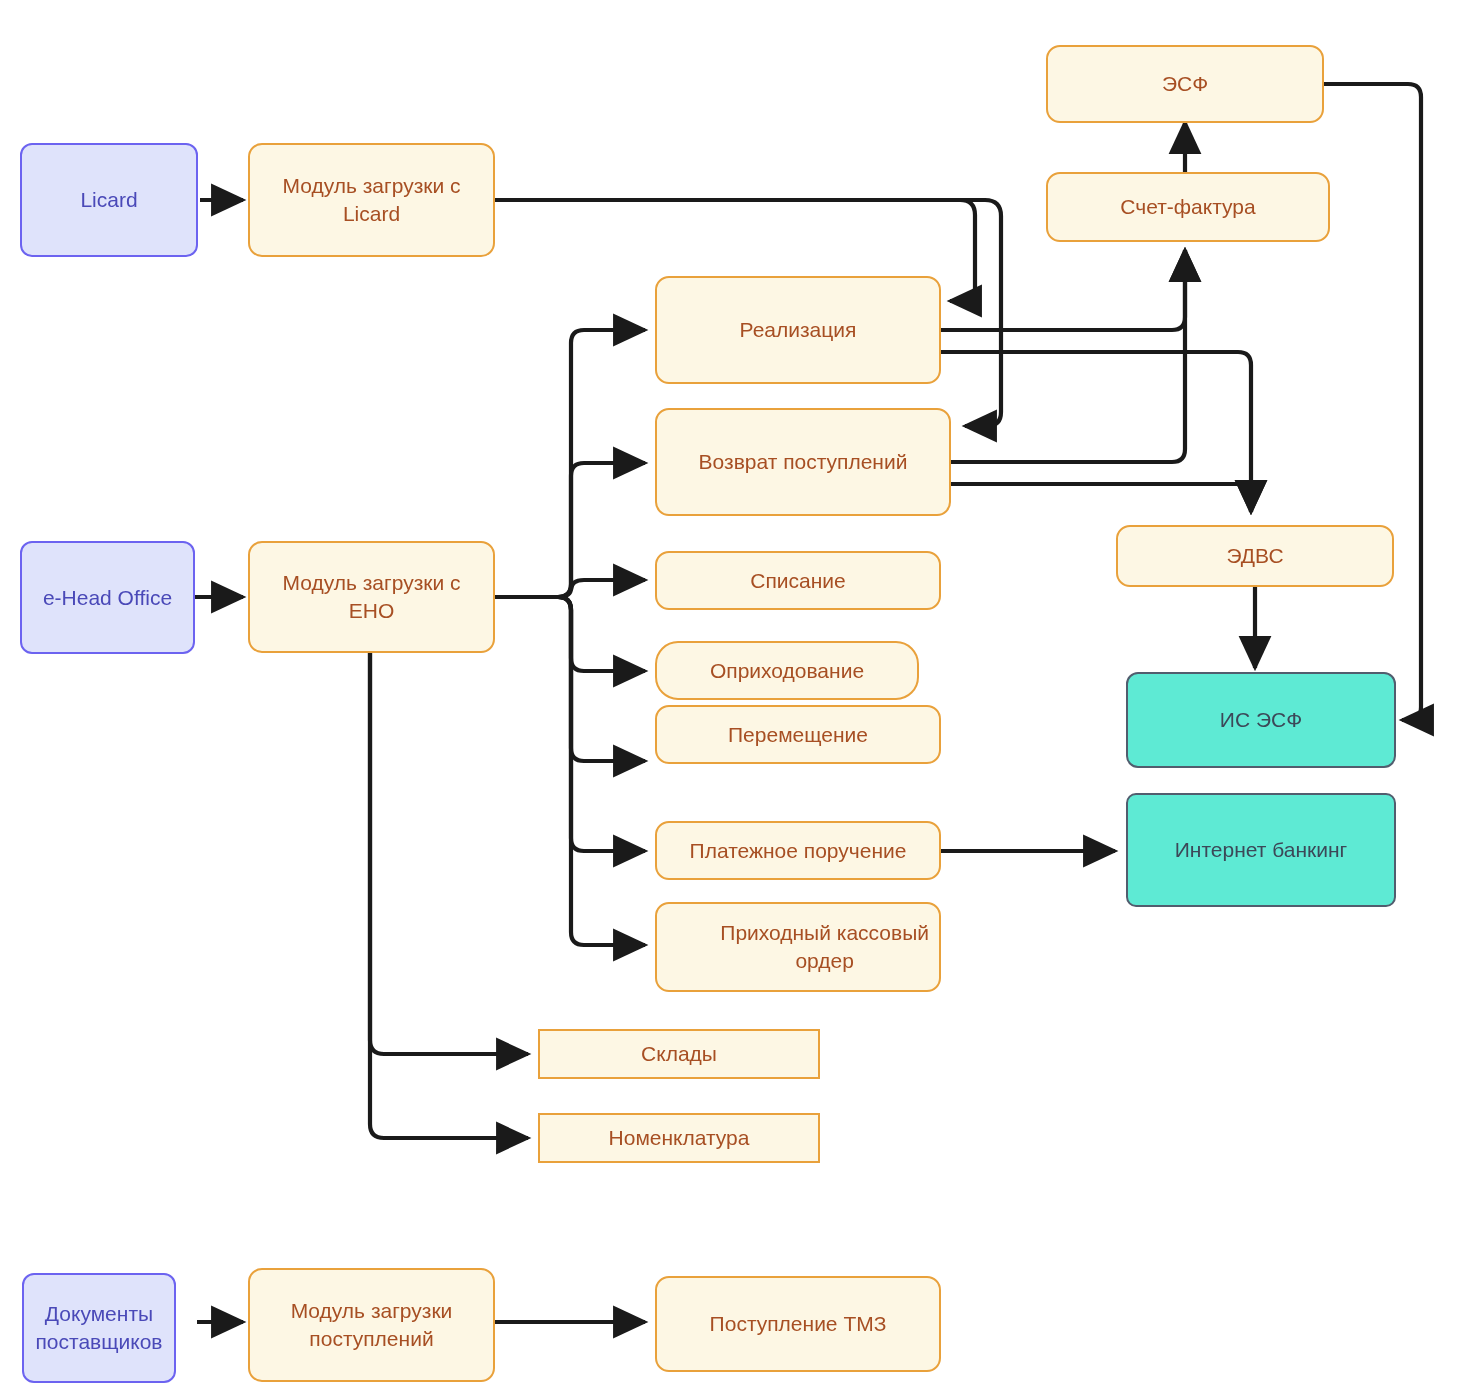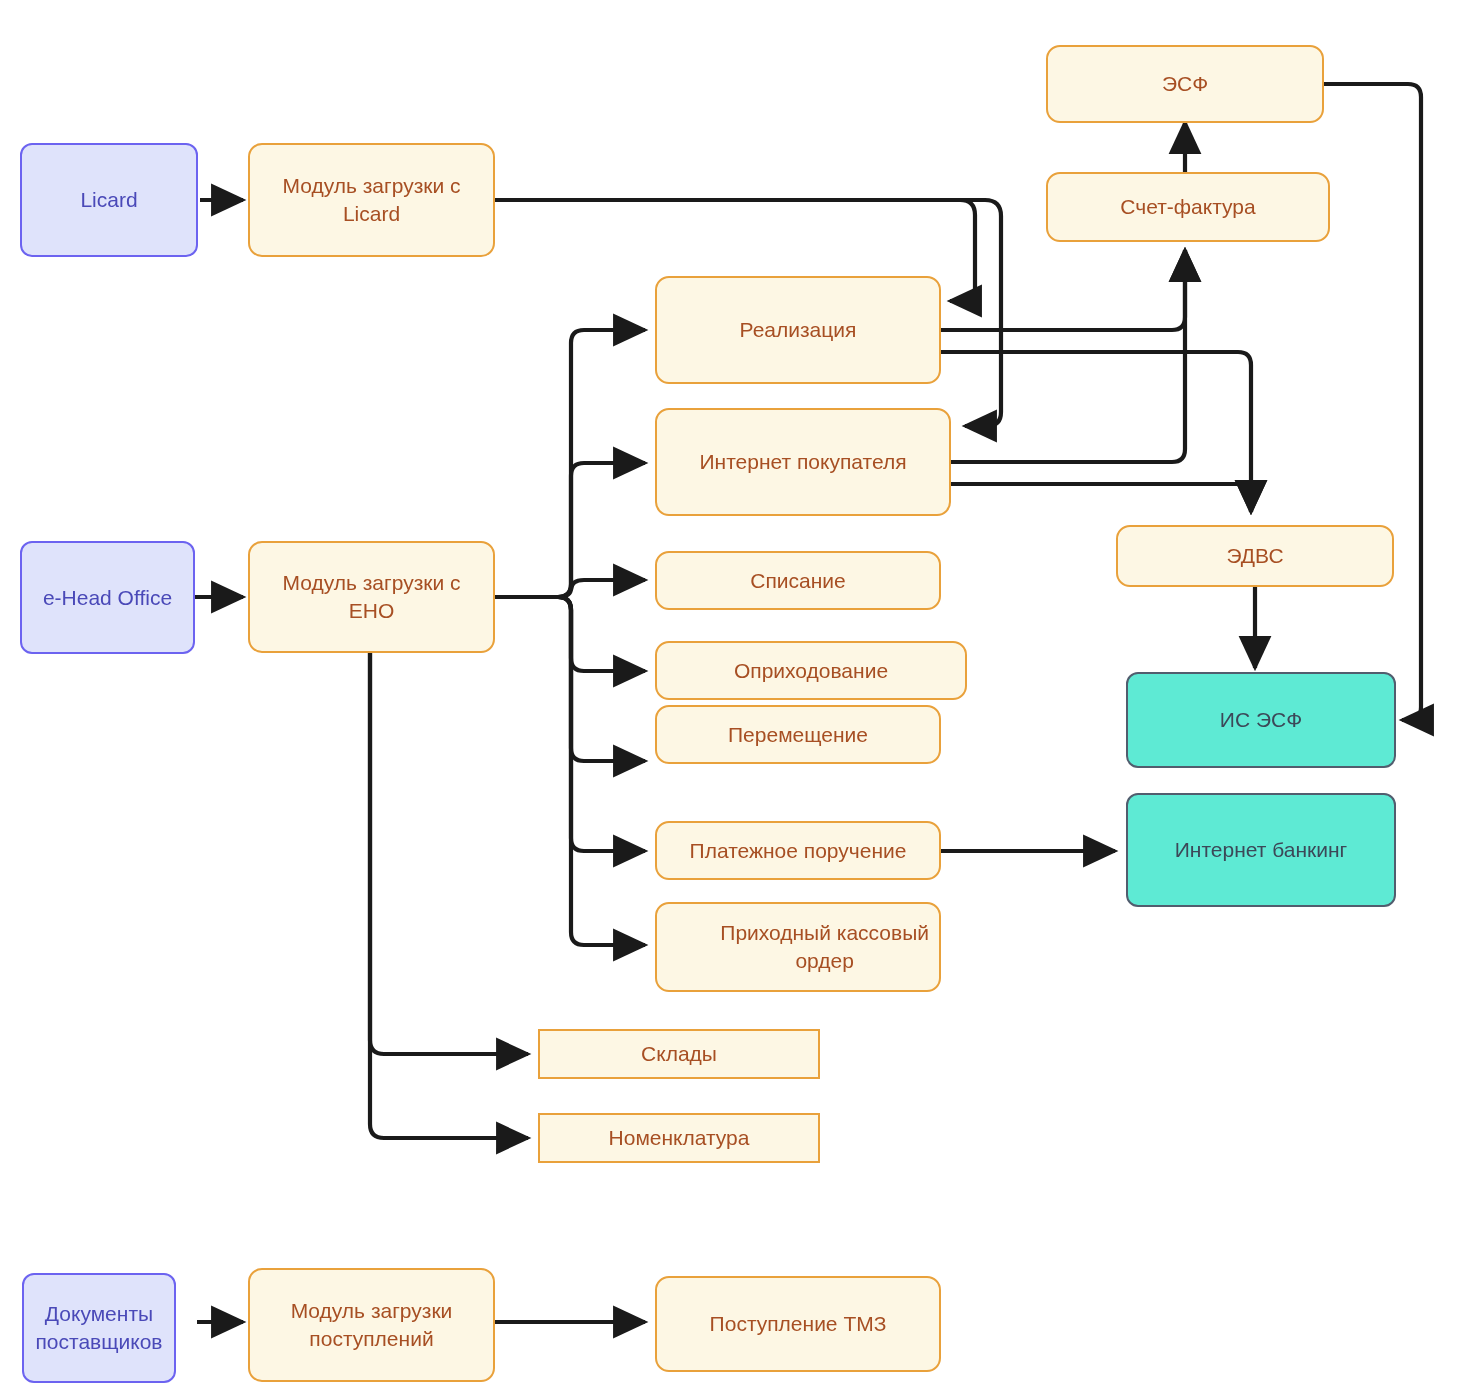--- a/index.html
+++ b/index.html
@@ -88,28 +88,28 @@
   <div class="node n-orange" style="left:248px;top:541px;width:247px;height:112px;">
     <span class="lbl">Модуль загрузки с
 ЕНО</span>
   </div>
 
   <div class="node n-orange" style="left:655px;top:276px;width:286px;height:108px;">
     <span class="lbl">Реализация</span>
   </div>
 
   <div class="node n-orange" style="left:655px;top:408px;width:296px;height:108px;">
-    <span class="lbl">Интернет покупателя</span>
+    <span class="lbl">Возврат поступлений</span>
   </div>
 
   <div class="node n-orange" style="left:655px;top:551px;width:286px;height:59px;">
     <span class="lbl">Списание</span>
   </div>
 
-  <div class="node n-orange" style="left:655px;top:641px;width:312px;height:59px;">
+  <div class="node n-orange" style="left:655px;top:641px;width:264px;height:59px;border-radius:23px;">
     <span class="lbl">Оприходование</span>
   </div>
 
   <div class="node n-orange" style="left:655px;top:705px;width:286px;height:59px;">
     <span class="lbl">Перемещение</span>
   </div>
 
   <div class="node n-orange" style="left:655px;top:821px;width:286px;height:59px;">
     <span class="lbl">Платежное поручение</span>
   </div>
@@ -136,21 +136,21 @@
   </div>
 
   <div class="node n-orange" style="left:1046px;top:172px;width:284px;height:70px;">
     <span class="lbl">Счет-фактура</span>
   </div>
 
   <div class="node n-grey" style="left:1126px;top:672px;width:270px;height:96px;">
     <span class="lbl">ИС ЭСФ</span>
   </div>
 
-  <div class="node n-grey" style="left:1126px;top:793px;width:270px;height:114px;">
+  <div class="node n-grey" style="left:1126px;top:793px;width:270px;height:114px;border-radius:10px;">
     <span class="lbl">Интернет банкинг</span>
   </div>
 
   <div class="node n-blue" style="left:22px;top:1273px;width:154px;height:110px;">
     <span class="lbl">Документы
 поставщиков</span>
   </div>
 
   <div class="node n-orange" style="left:248px;top:1268px;width:247px;height:114px;">
     <span class="lbl">Модуль загрузки

